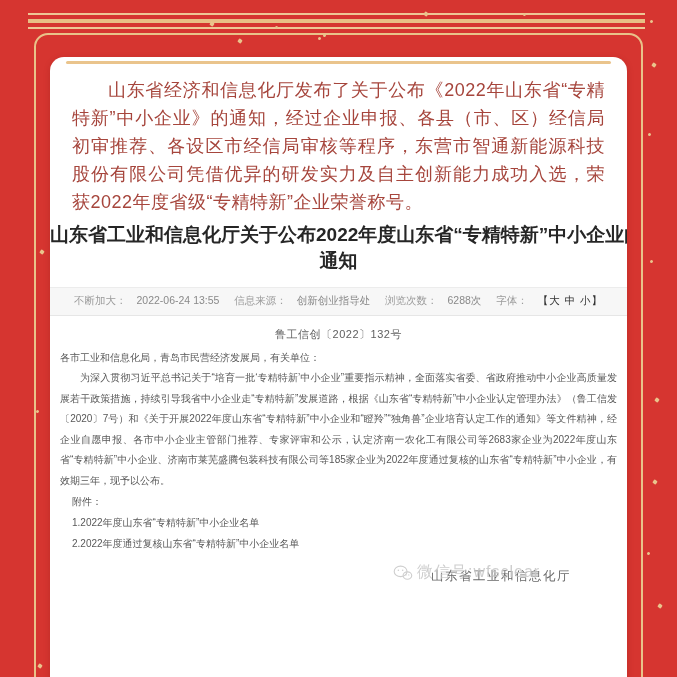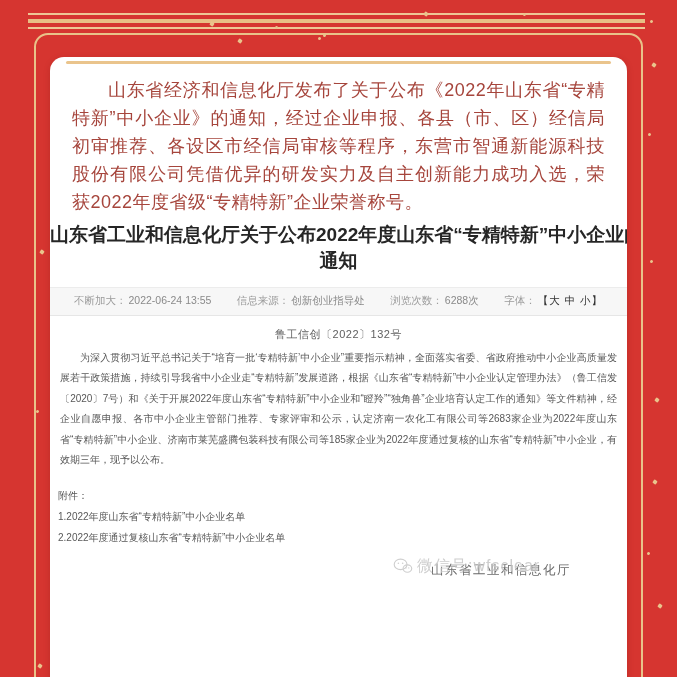--- a/index.html
+++ b/index.html
@@ -44,30 +44,30 @@
     font-size:19px;line-height:26px;}
   .title .t-line{white-space:nowrap;}
   
   .meta{
     margin-top:9px;height:27px;background:#f7f7f7;
     border-top:1px solid #ececec;border-bottom:1px solid #e6e6e6;
     display:flex;align-items:center;justify-content:space-between;
     padding:0 24px;font-size:10.5px;color:#9c9c9c;
   }
   .meta .m-label{color:#9c9c9c;}
-  .meta .m-value{color:#8a8a8a;margin-left:2px;text-align:center;}
+  .meta .m-value{color:#8a8a8a;margin-left:10px;text-align:center;}
   .meta .m-font .m-value{color:#333;letter-spacing:1px;cursor:pointer;}
   
   .doc-number{margin-top:11px;text-align:center;color:#5f5f5f;font-size:11px;letter-spacing:.5px;}
   
   .doc-body{margin-top:6px;padding:0 10px;color:#585858;font-size:10px;line-height:20.5px;text-align:justify;}
   .doc-body p{margin:0;}
   .doc-body p.indent{text-indent:2em;}
   
-  .attachments{margin-top:14px;padding-left:8px;color:#585858;font-size:10px;line-height:21px;}
+  .attachments{padding-left:22px;color:#585858;font-size:10px;line-height:21px;}
   .attachments .att-item{display:block;color:#585858;text-decoration:none;}
   
   .sign{margin:12px 56px 0 auto;width:max-content;text-align:center;position:relative;}
   .sign-issuer-wrap{position:relative;display:inline-block;}
   .issuer{color:#6a6a6a;font-size:12.5px;letter-spacing:1.5px;position:relative;z-index:1;}
   .watermark{
     position:absolute;left:-38px;top:-4px;z-index:2;white-space:nowrap;
     color:#c6c6c6;font-size:16px;letter-spacing:1px;
     display:flex;align-items:center;gap:4px;opacity:.85;
   }
@@ -124,20 +124,21 @@
       <span class="m-label">浏览次数：</span><span class="m-value">6288次</span>
     </span>
     <span class="m-item m-font">
       <span class="m-label">字体：</span><span class="m-value">【大 中 小】</span>
     </span>
   </div>
 
   <div class="doc-number">鲁工信创〔2022〕132号</div>
 
   <div class="doc-body">
+    <p>各市工业和信息化局，青岛市民营经济发展局，有关单位：</p>
     <p class="indent">为深入贯彻习近平总书记关于“培育一批‘专精特新’中小企业”重要指示精神，全面落实省委、省政府推动中小企业高质量发展若干政策措施，持续引导我省中小企业走“专精特新”发展道路，根据《山东省“专精特新”中小企业认定管理办法》（鲁工信发〔2020〕7号）和《关于开展2022年度山东省“专精特新”中小企业和“瞪羚”“独角兽”企业培育认定工作的通知》等文件精神，经企业自愿申报、各市中小企业主管部门推荐、专家评审和公示，认定济南一农化工有限公司等2683家企业为2022年度山东省“专精特新”中小企业、济南市莱芜盛腾包装科技有限公司等185家企业为2022年度通过复核的山东省“专精特新”中小企业，有效期三年，现予以公布。</p>
   </div>
 
   <div class="attachments">
     <span>附件：</span>
     <a href="#" class="att-item">1.2022年度山东省“专精特新”中小企业名单</a>
     <a href="#" class="att-item">2.2022年度通过复核山东省“专精特新”中小企业名单</a>
   </div>
 
   <div class="sign">

